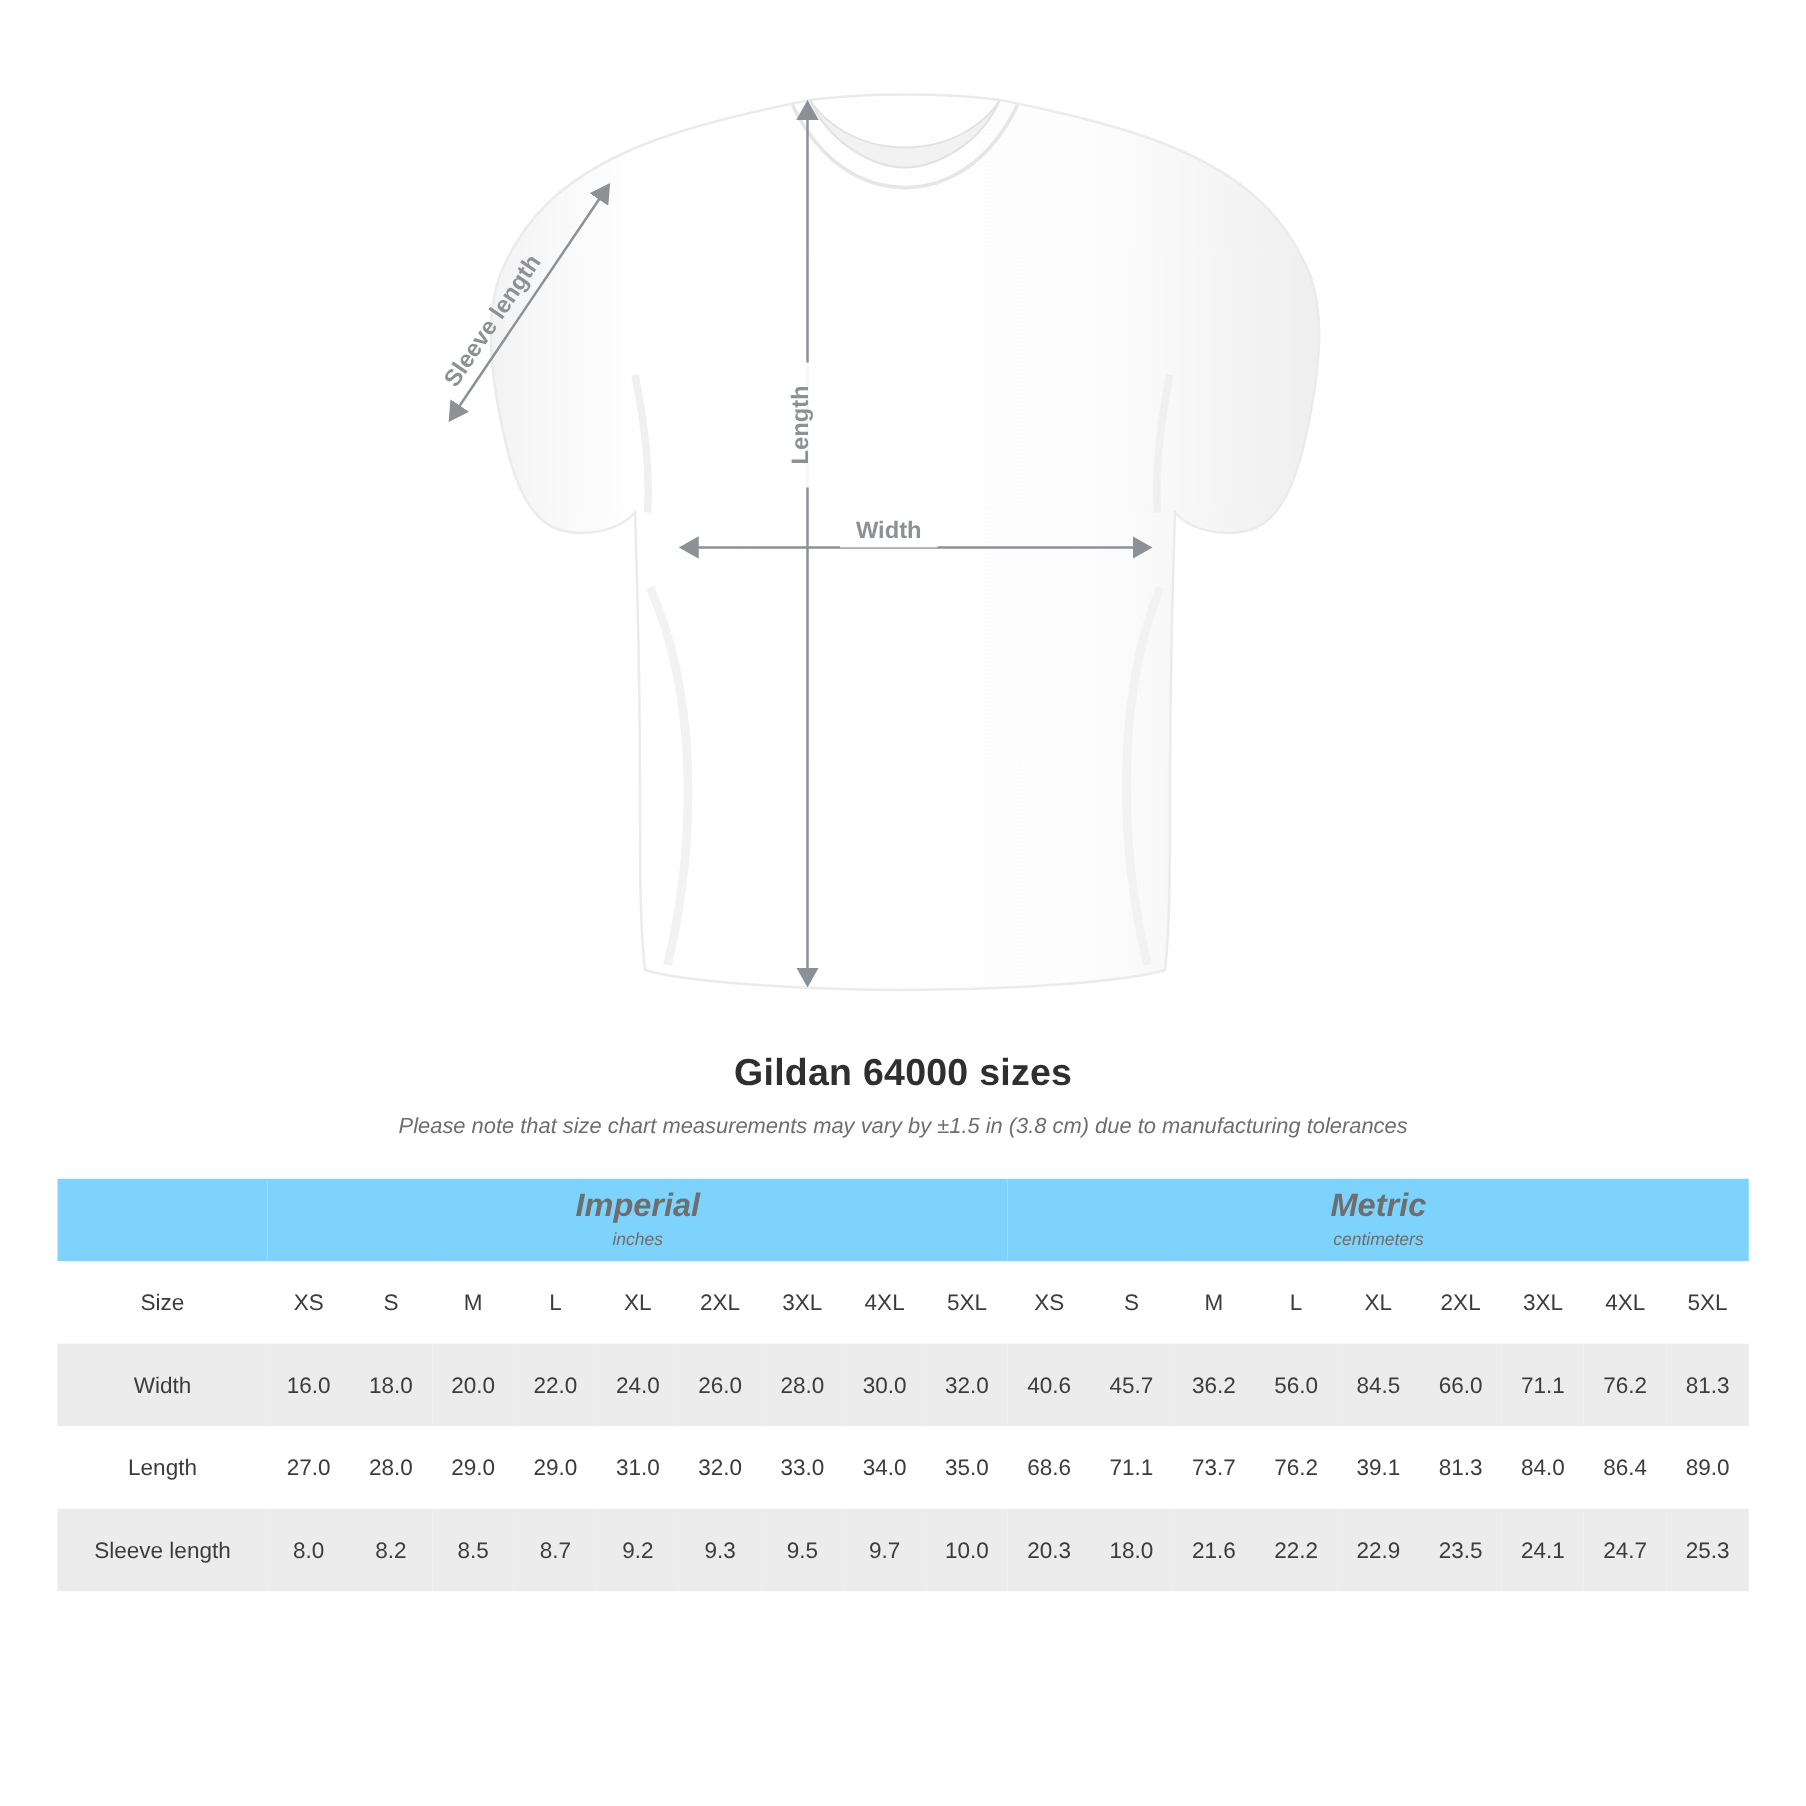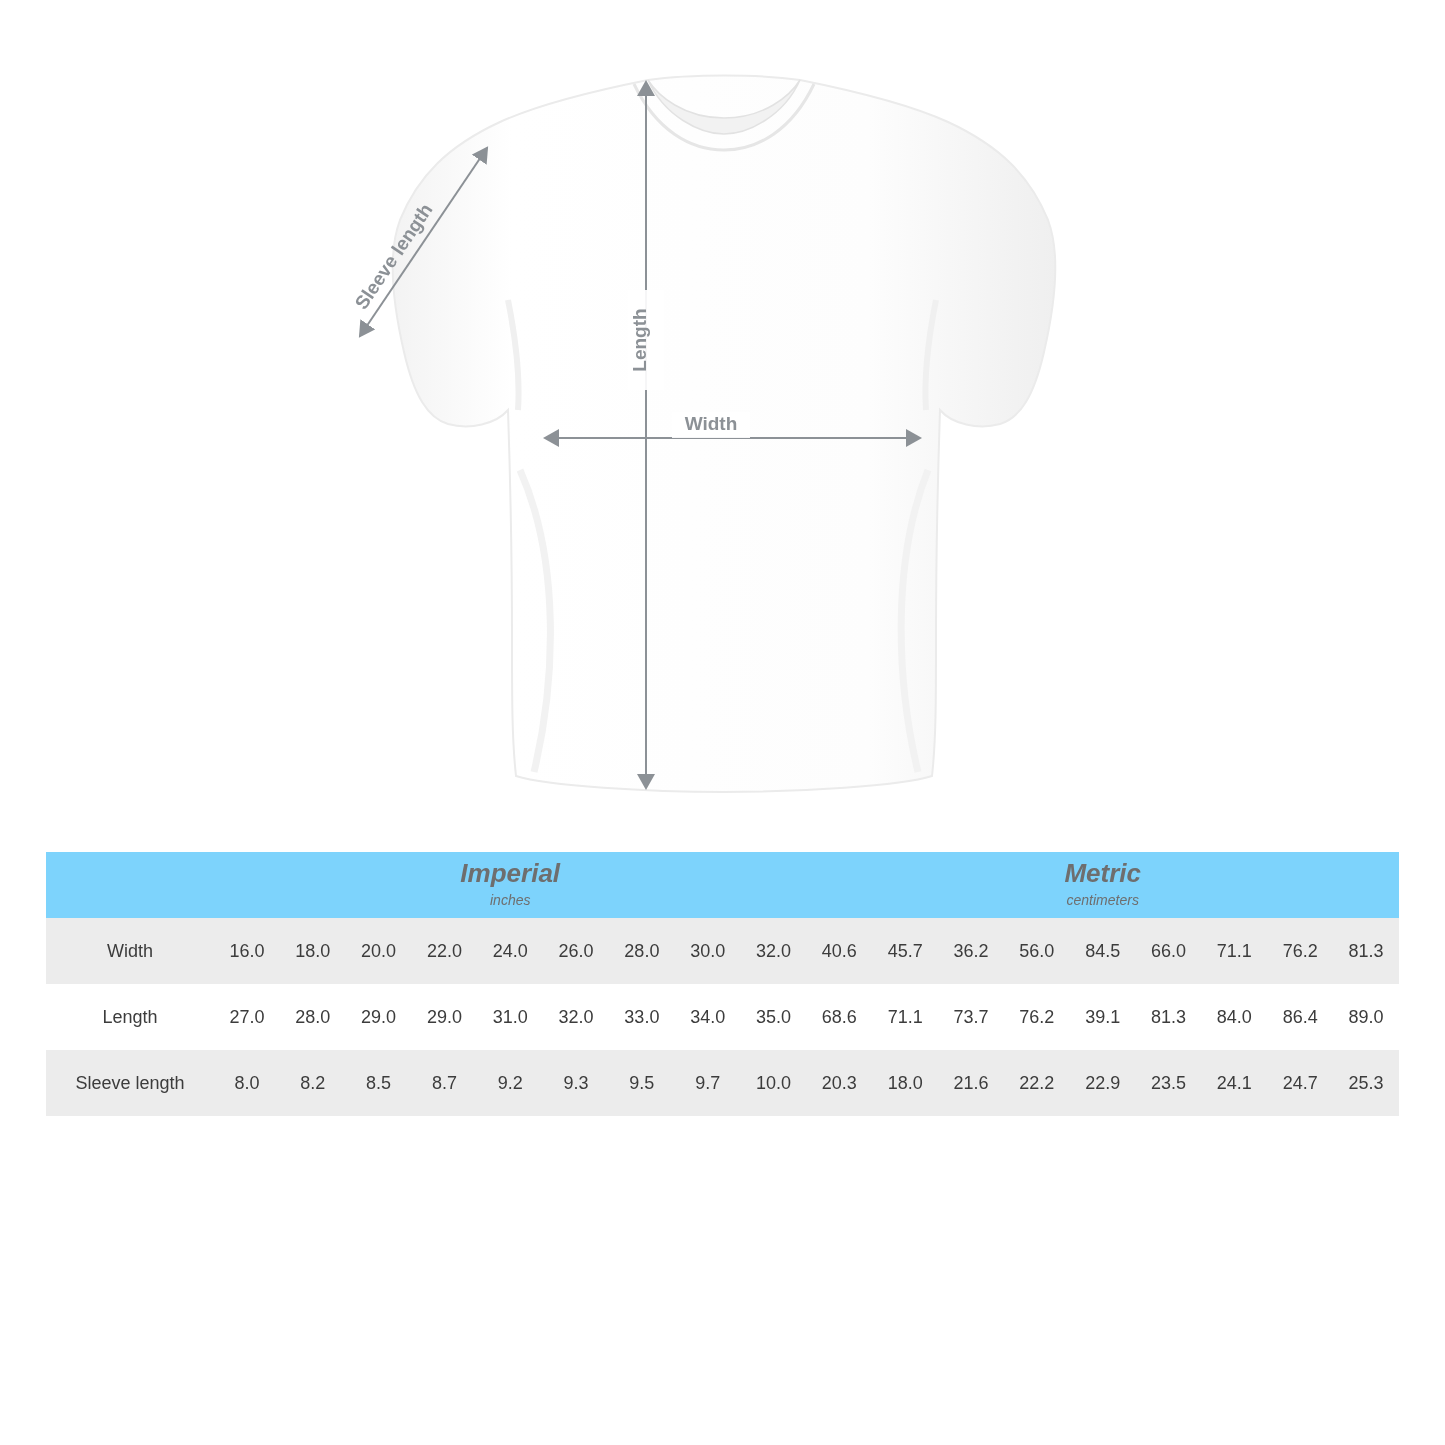--- a/index.html
+++ b/index.html
@@ -168,40 +168,63 @@
       </g>
 
       <g>
         <line x1="545" y1="438" x2="920" y2="438" stroke="#8c9196" stroke-width="2" marker-start="url(#arrTail)" marker-end="url(#arrHead)"></line>
         <rect x="672" y="412" width="78" height="26" fill="#ffffff" opacity="0.92"></rect>
         <text x="711" y="430" fill="#8c9196" font-family="'Liberation Sans', sans-serif" font-size="19" font-weight="bold" text-anchor="middle">Width</text>
       </g>
     </svg>
   </div>
 
+  <div class="chart-title">Gildan 64000 sizes</div>
+  <div class="chart-note">Please note that size chart measurements may vary by ±1.5 in (3.8 cm) due to manufacturing tolerances</div>
 
   <div class="table-wrap">
     <table class="size-table">
       <colgroup>
         <col class="col-label">
         <col span="18" class="col-cell">
       </colgroup>
       <tbody>
         <tr class="unit-row">
           <td></td>
           <td colspan="9">
             <div class="unit-label">Imperial</div>
             <div class="unit-sub">inches</div>
           </td>
           <td colspan="9">
             <div class="unit-label">Metric</div>
             <div class="unit-sub">centimeters</div>
           </td>
         </tr>
 
+        <tr class="hdr-row">
+          <td>Size</td>
+          <td>XS</td>
+          <td>S</td>
+          <td>M</td>
+          <td>L</td>
+          <td>XL</td>
+          <td>2XL</td>
+          <td>3XL</td>
+          <td>4XL</td>
+          <td>5XL</td>
+          <td>XS</td>
+          <td>S</td>
+          <td>M</td>
+          <td>L</td>
+          <td>XL</td>
+          <td>2XL</td>
+          <td>3XL</td>
+          <td>4XL</td>
+          <td>5XL</td>
+        </tr>
 
         <tr class="row-shade">
           <td class="rowlabel">Width</td>
           <td>16.0</td>
           <td>18.0</td>
           <td>20.0</td>
           <td>22.0</td>
           <td>24.0</td>
           <td>26.0</td>
           <td>28.0</td>

